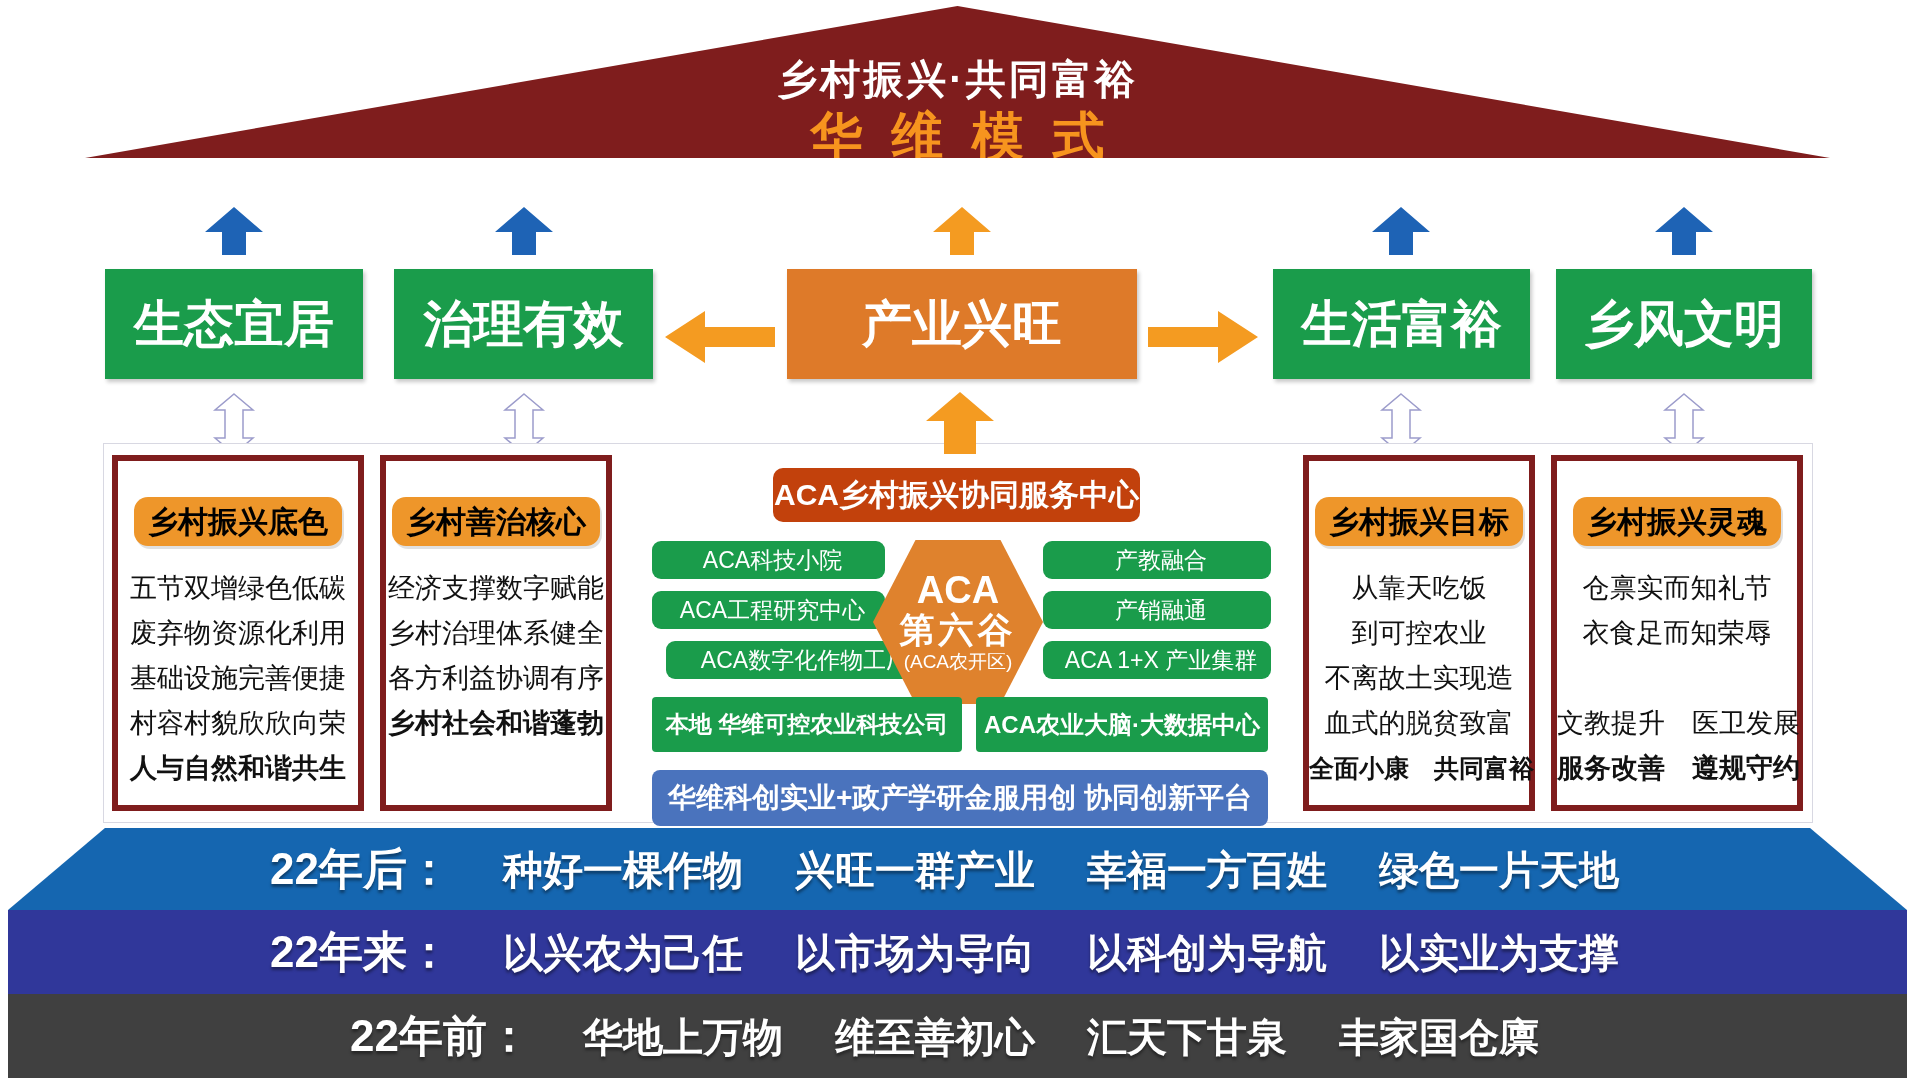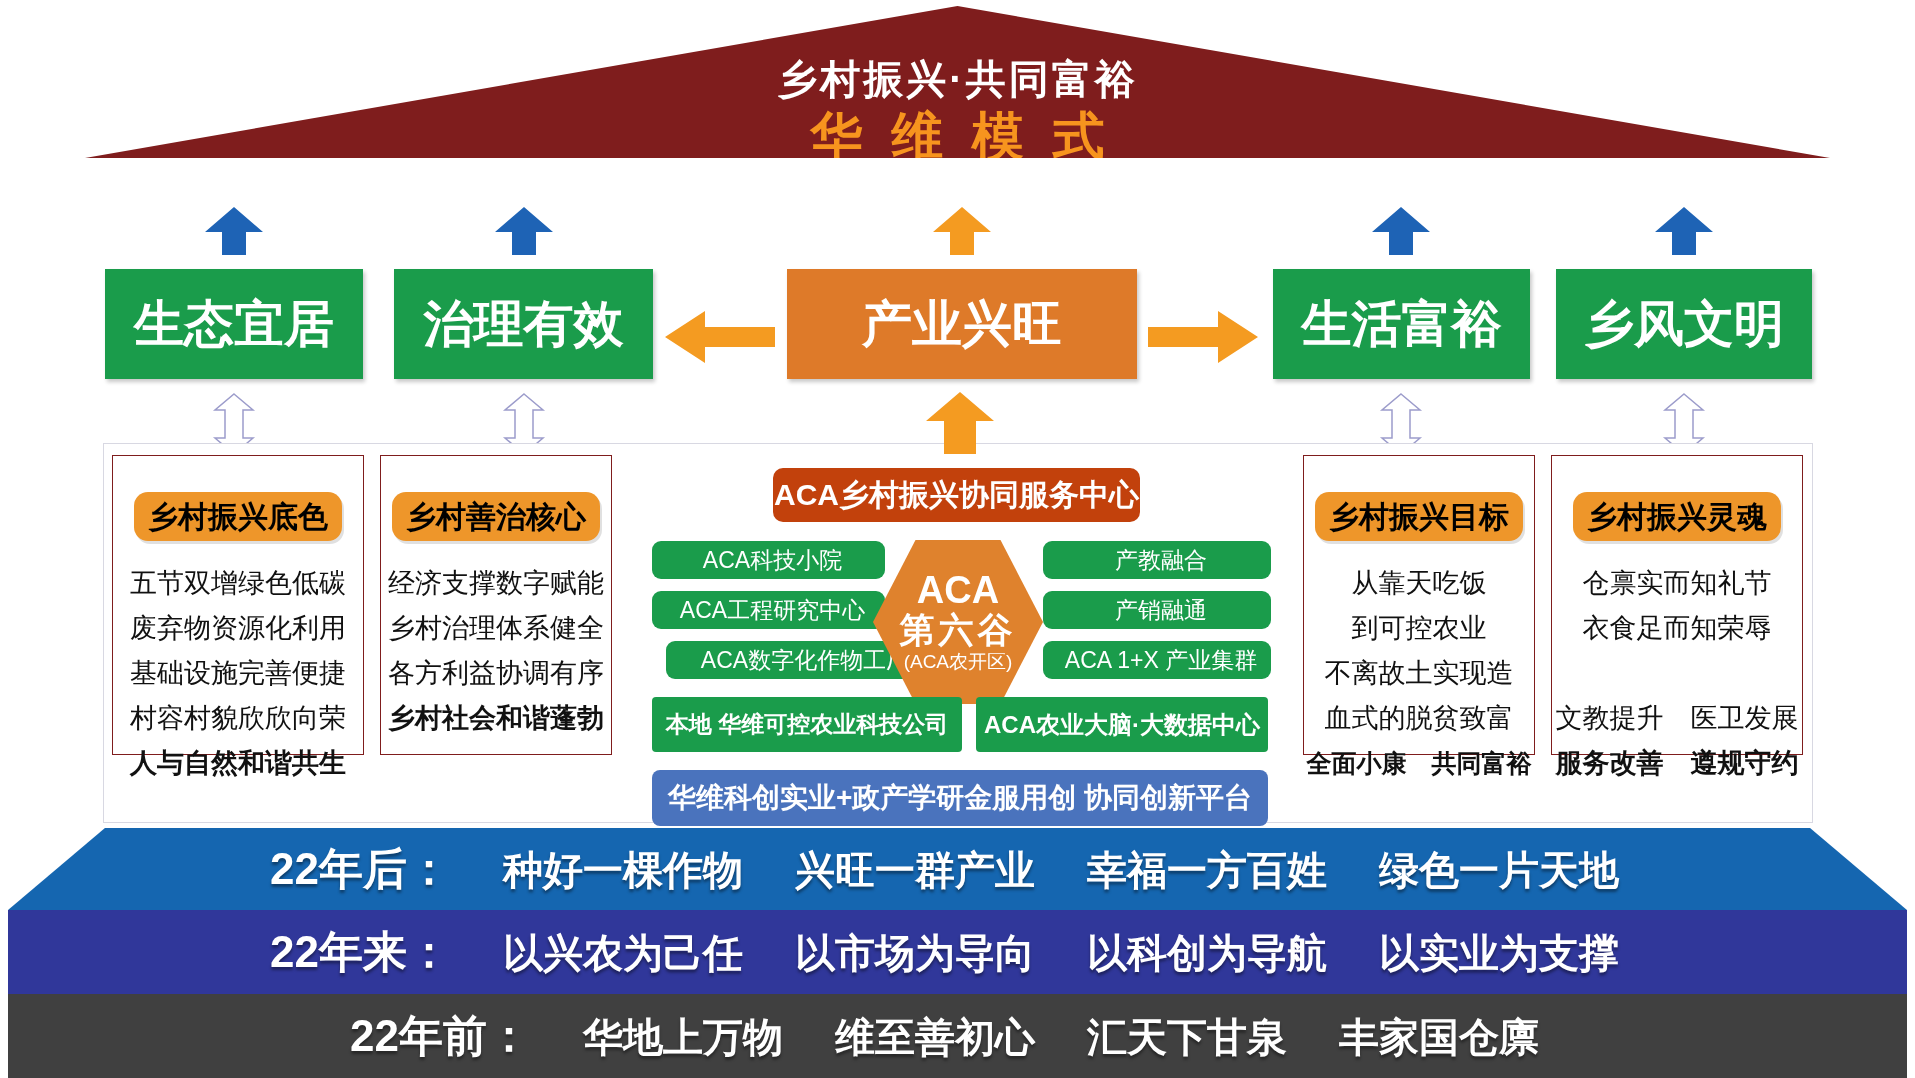--- a/index.html
+++ b/index.html
@@ -17,21 +17,21 @@
   
   .pillar{position:absolute;top:269px;height:110px;background:#1A9C4B;color:#fff;
         font-size:50px;font-weight:bold;text-align:center;line-height:110px;
         box-shadow:2px 3px 4px rgba(0,0,0,0.22);white-space:nowrap;}
   .pillar.orange{background:#DE7A29;}
   .arr{position:absolute;}
 
   
   .container{position:absolute;left:103px;top:443px;width:1710px;height:380px;
         background:#fff;border:1px solid #D8D8E2;box-sizing:border-box;}
-  .panel{position:absolute;top:455px;height:300px;background:#fff;border:1px solid #7f1d1d;
+  .panel{position:absolute;top:455px;height:356px;background:#fff;border:6px solid #7f1d1d;
         box-sizing:border-box;}
   .panel-header{margin:36px auto 0;width:208px;height:49px;line-height:49px;background:#EE962A;
         border-radius:14px;color:#000;font-size:30px;font-weight:bold;text-align:center;
         box-shadow:2px 3px 0 rgba(0,0,0,0.12);white-space:nowrap;}
   .panel-body{margin-top:20px;}
   .panel-line{height:45px;line-height:45px;text-align:center;color:#111;font-size:27px;white-space:nowrap;}
   .panel-line.bold{font-weight:bold;font-size:27px;}
   .panel-goal .panel-line.bold{font-size:25px;}
 
   

